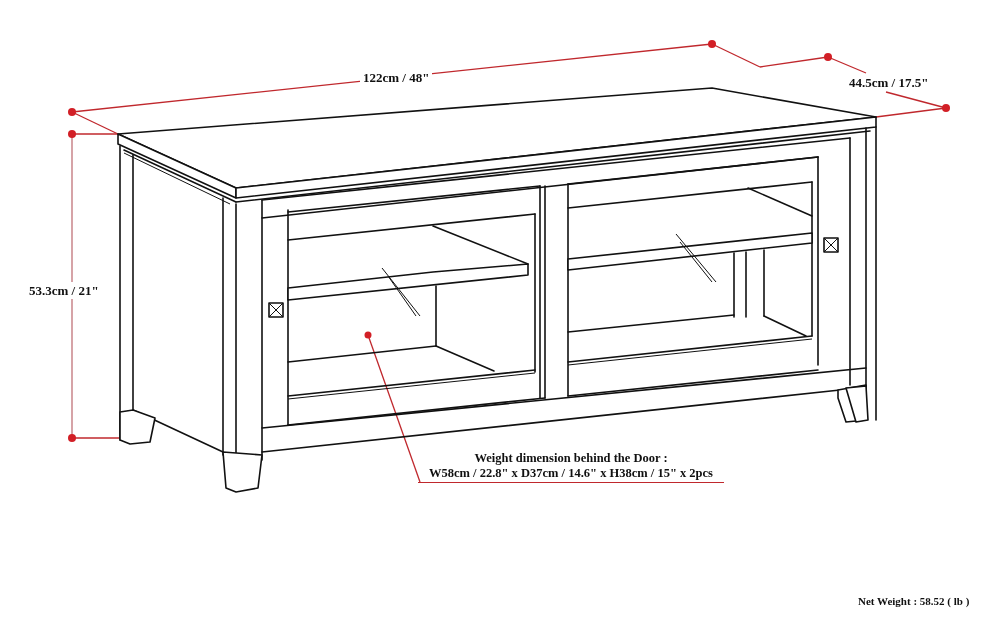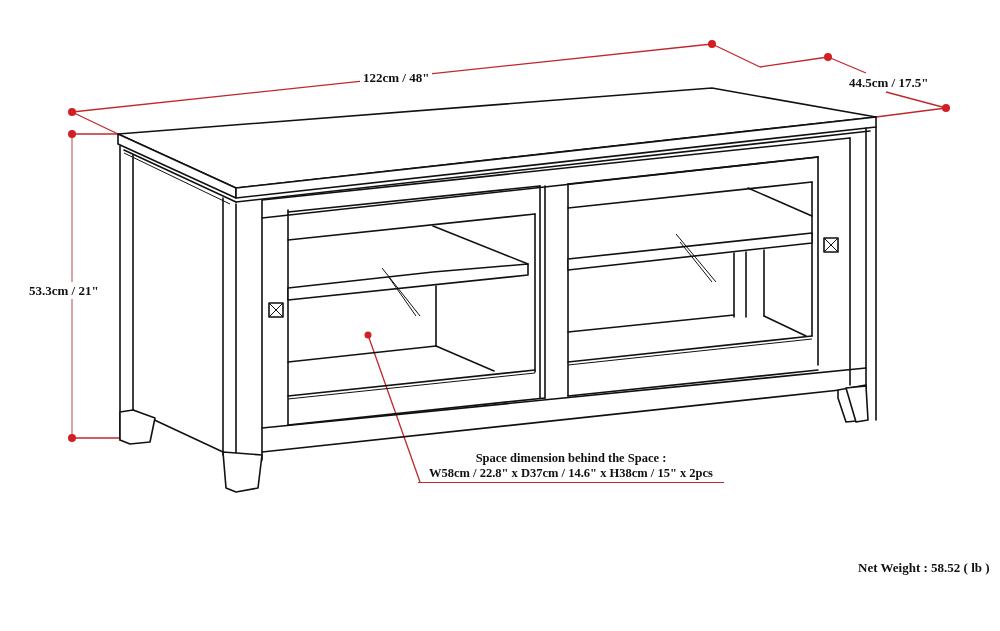--- a/index.html
+++ b/index.html
@@ -10,21 +10,21 @@
   .fill-white { fill: #ffffff; }
   .dim { stroke: #c0282d; stroke-width: 1.3; fill: none; }
   .dim-pale { stroke: #c9858a; stroke-width: 1.5; fill: none; }
   .dot { fill: #d21f26; }
   .label { position: absolute; font-family: "Liberation Serif", serif; font-weight: bold; color: #111111; white-space: nowrap; background: #ffffff; line-height: 1; }
   .lbl-width { left: 360px; top: 71px; font-size: 13px; padding: 0 3px; }
   .lbl-depth { left: 847px; top: 76px; font-size: 13px; padding: 0 2px; }
   .lbl-height { left: 27px; top: 282px; font-size: 13px; padding: 2px 2px; }
   .note { position: absolute; left: 418px; top: 451px; width: 306px; text-align: center; font-family: "Liberation Serif", serif; font-weight: bold; font-size: 12.5px; color: #111111; line-height: 15px; }
   .note-line { position: absolute; left: 418px; top: 482px; width: 306px; height: 0; border-top: 1.3px solid #c0282d; }
-  .weight { position: absolute; left: 858px; top: 560px; font-family: "Liberation Serif", serif; font-weight: bold; font-size: 13px; color: #111111; white-space: nowrap; }
+  .weight { position: absolute; left: 858px; top: 595px; font-family: "Liberation Serif", serif; font-weight: bold; font-size: 11px; color: #111111; white-space: nowrap; }
 </style>
 </head>
 <body>
 
 <svg class="drawing" viewBox="0 0 1000 631" xmlns="http://www.w3.org/2000/svg">
 
   <g>
 
     <line class="dim" x1="72" y1="112" x2="712" y2="44"></line>
     <line class="dim" x1="72" y1="112" x2="118" y2="134"></line>
@@ -150,18 +150,18 @@
     <line class="ln" x1="876" y1="127" x2="876" y2="420"></line>
     <polygon class="ln fill-white" points="846,388 866,386 868,420 856,422"></polygon>
   </g>
 </svg>
 
 <div class="label lbl-width">122cm / 48"</div>
 <div class="label lbl-depth">44.5cm / 17.5"</div>
 <div class="label lbl-height">53.3cm / 21"</div>
 
 <div class="note">
-  <div>Space dimension behind the Space :</div>
+  <div>Weight dimension behind the Door :</div>
   <div>W58cm / 22.8" x D37cm / 14.6" x H38cm / 15" x 2pcs</div>
 </div>
 <div class="note-line"></div>
 
 <div class="weight">Net Weight : 58.52 ( lb )</div>
 
 </body></html>

